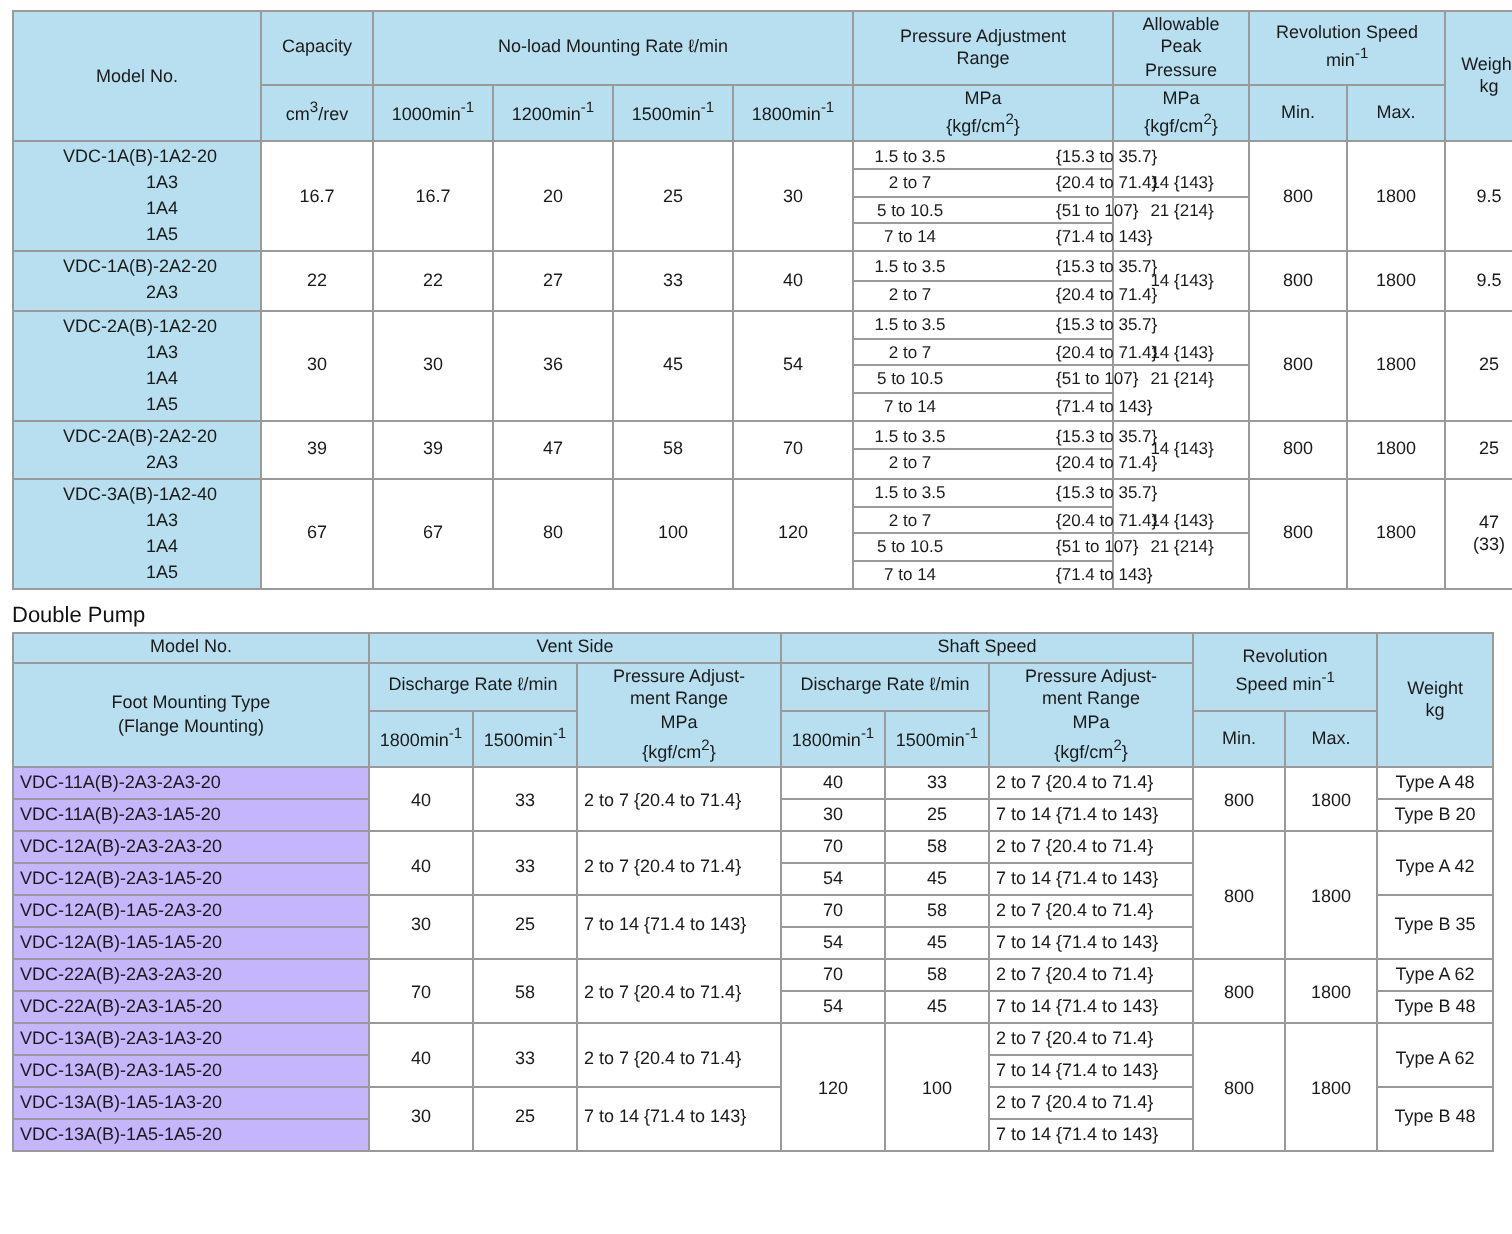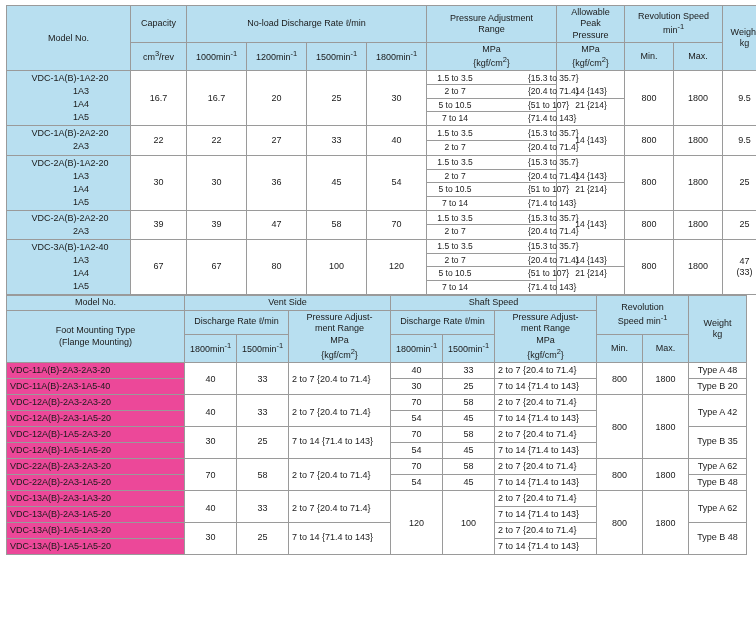--- a/index.html
+++ b/index.html
@@ -95,21 +95,21 @@
     padding: 1px 3px;
     vertical-align: middle;
     text-align: center;
     font-weight: normal;
     line-height: 1.3;
   }
   .dp .hdr td {
     background: #b8dff0;
   }
   .dp .modelname {
-    background: #ec4899;
+    background: #c4b5fd;
     text-align: left;
     padding-left: 6px !important;
     white-space: nowrap;
     font-size: 9px;
   }
   .dp .stack {
     padding: 0 !important;
     text-align: left;
   }
   .dp .stack .r {
@@ -160,21 +160,21 @@
       <col style="width:49px">
       <col style="width:49px">
       <col style="width:44px">
     </colgroup>
     <thead>
       <tr class="hdr">
         <th rowspan="2">Model No.</th>
         <th>
           <span>Capacity</span>
         </th>
-        <th colspan="4">No-load Discharge Rate ℓ/min</th>
+        <th colspan="4">No-load Mounting Rate ℓ/min</th>
         <th>
           <div>Pressure Adjustment</div>
           <div>Range</div>
         </th>
         <th>
           <div>Allowable Peak</div>
           <div>Pressure</div>
         </th>
         <th colspan="2">
           <div>Revolution Speed</div>
@@ -331,20 +331,21 @@
           <td>800</td>
           <td>1800</td>
           <td>
             <div>47</div>
             <div>(33)</div>
           </td>
         </tr>
       </tbody>
   </table>
 
+  <div class="section-title">Double Pump</div>
 
   <table class="dp">
     <colgroup>
       <col style="width:178px">
       <col style="width:52px">
       <col style="width:52px">
       <col style="width:102px">
       <col style="width:52px">
       <col style="width:52px">
       <col style="width:102px">
@@ -392,21 +393,21 @@
         <td>1800min<span class="sub">-1</span></td>
         <td>1500min<span class="sub">-1</span></td>
         <td>Min.</td>
         <td>Max.</td>
       </tr>
     </thead>
     <tbody id="dp-body">
         <tr>
           <td class="stack modelname">
             <span class="r" style="height: 13px; line-height: 13px;">VDC-11A(B)-2A3-2A3-20</span>
-            <span class="r" style="height: 13px; line-height: 13px;">VDC-11A(B)-2A3-1A5-40</span>
+            <span class="r" style="height: 13px; line-height: 13px;">VDC-11A(B)-2A3-1A5-20</span>
           </td>
           <td class="stackc">
             <span class="r" style="height: 26px; line-height: 26px;">40</span>
           </td>
           <td class="stackc">
             <span class="r" style="height: 26px; line-height: 26px;">33</span>
           </td>
           <td class="stack">
             <span class="r" style="height: 26px; line-height: 26px;">2 to  7 {20.4 to 71.4}</span>
           </td>

